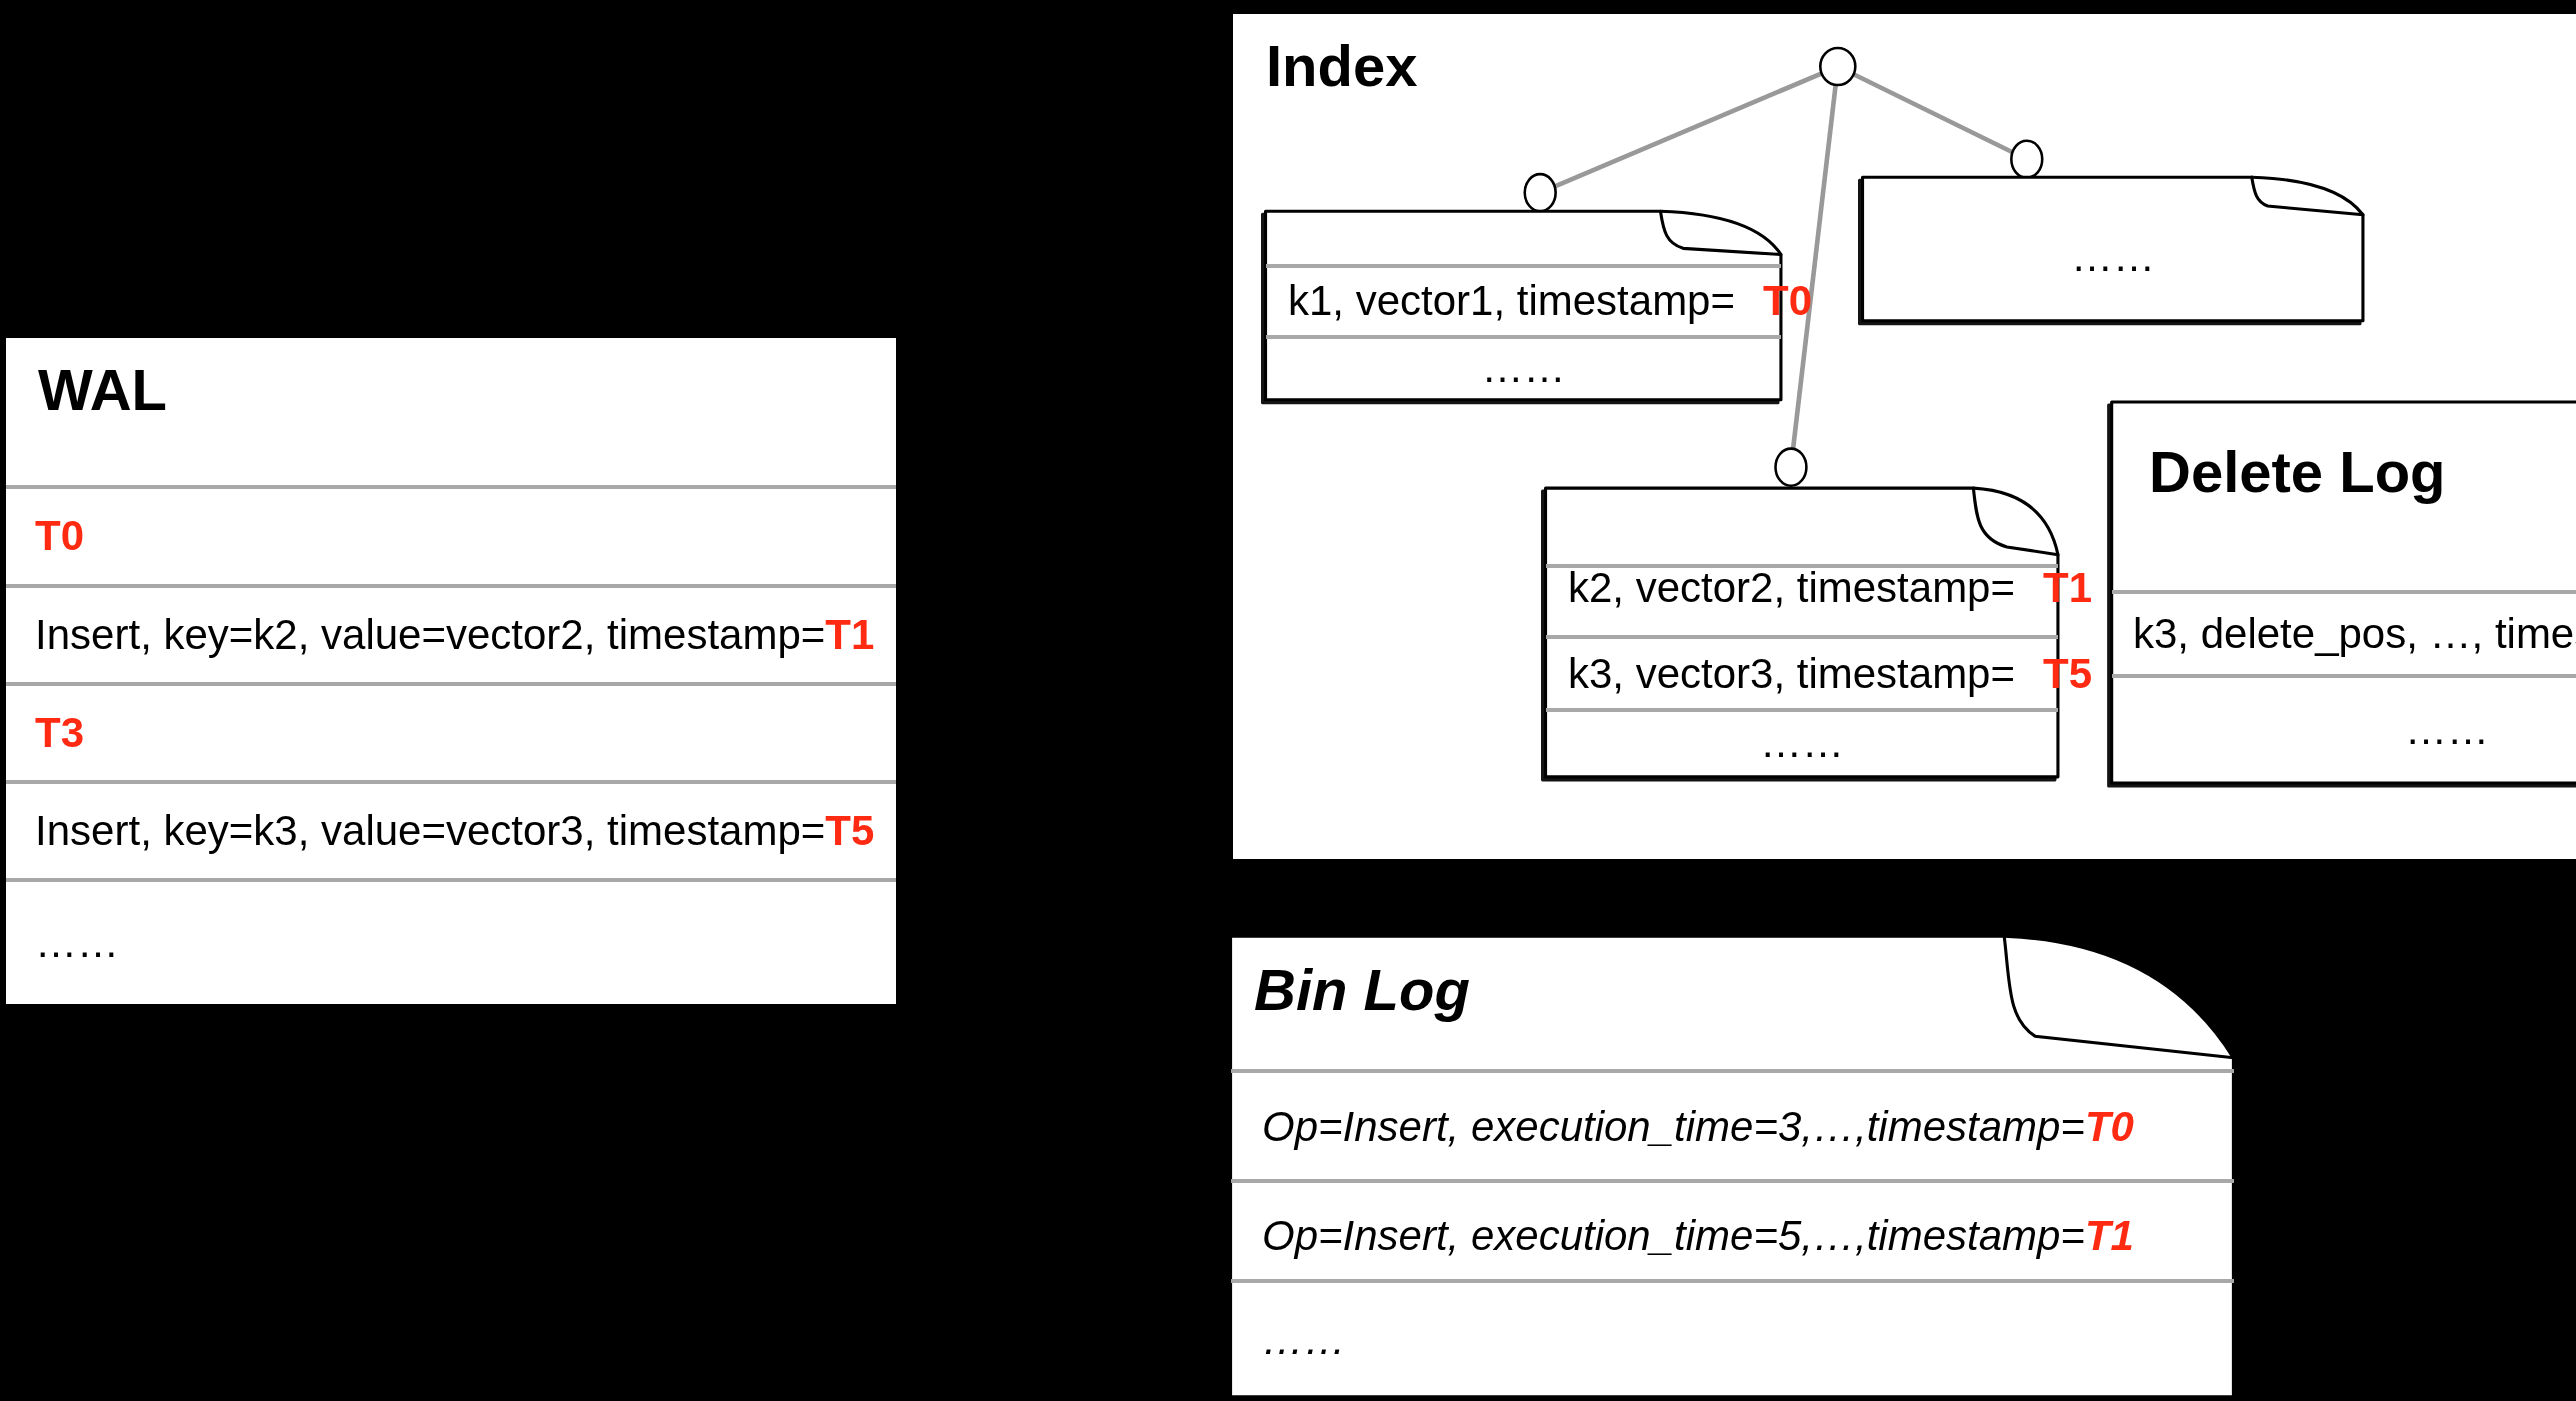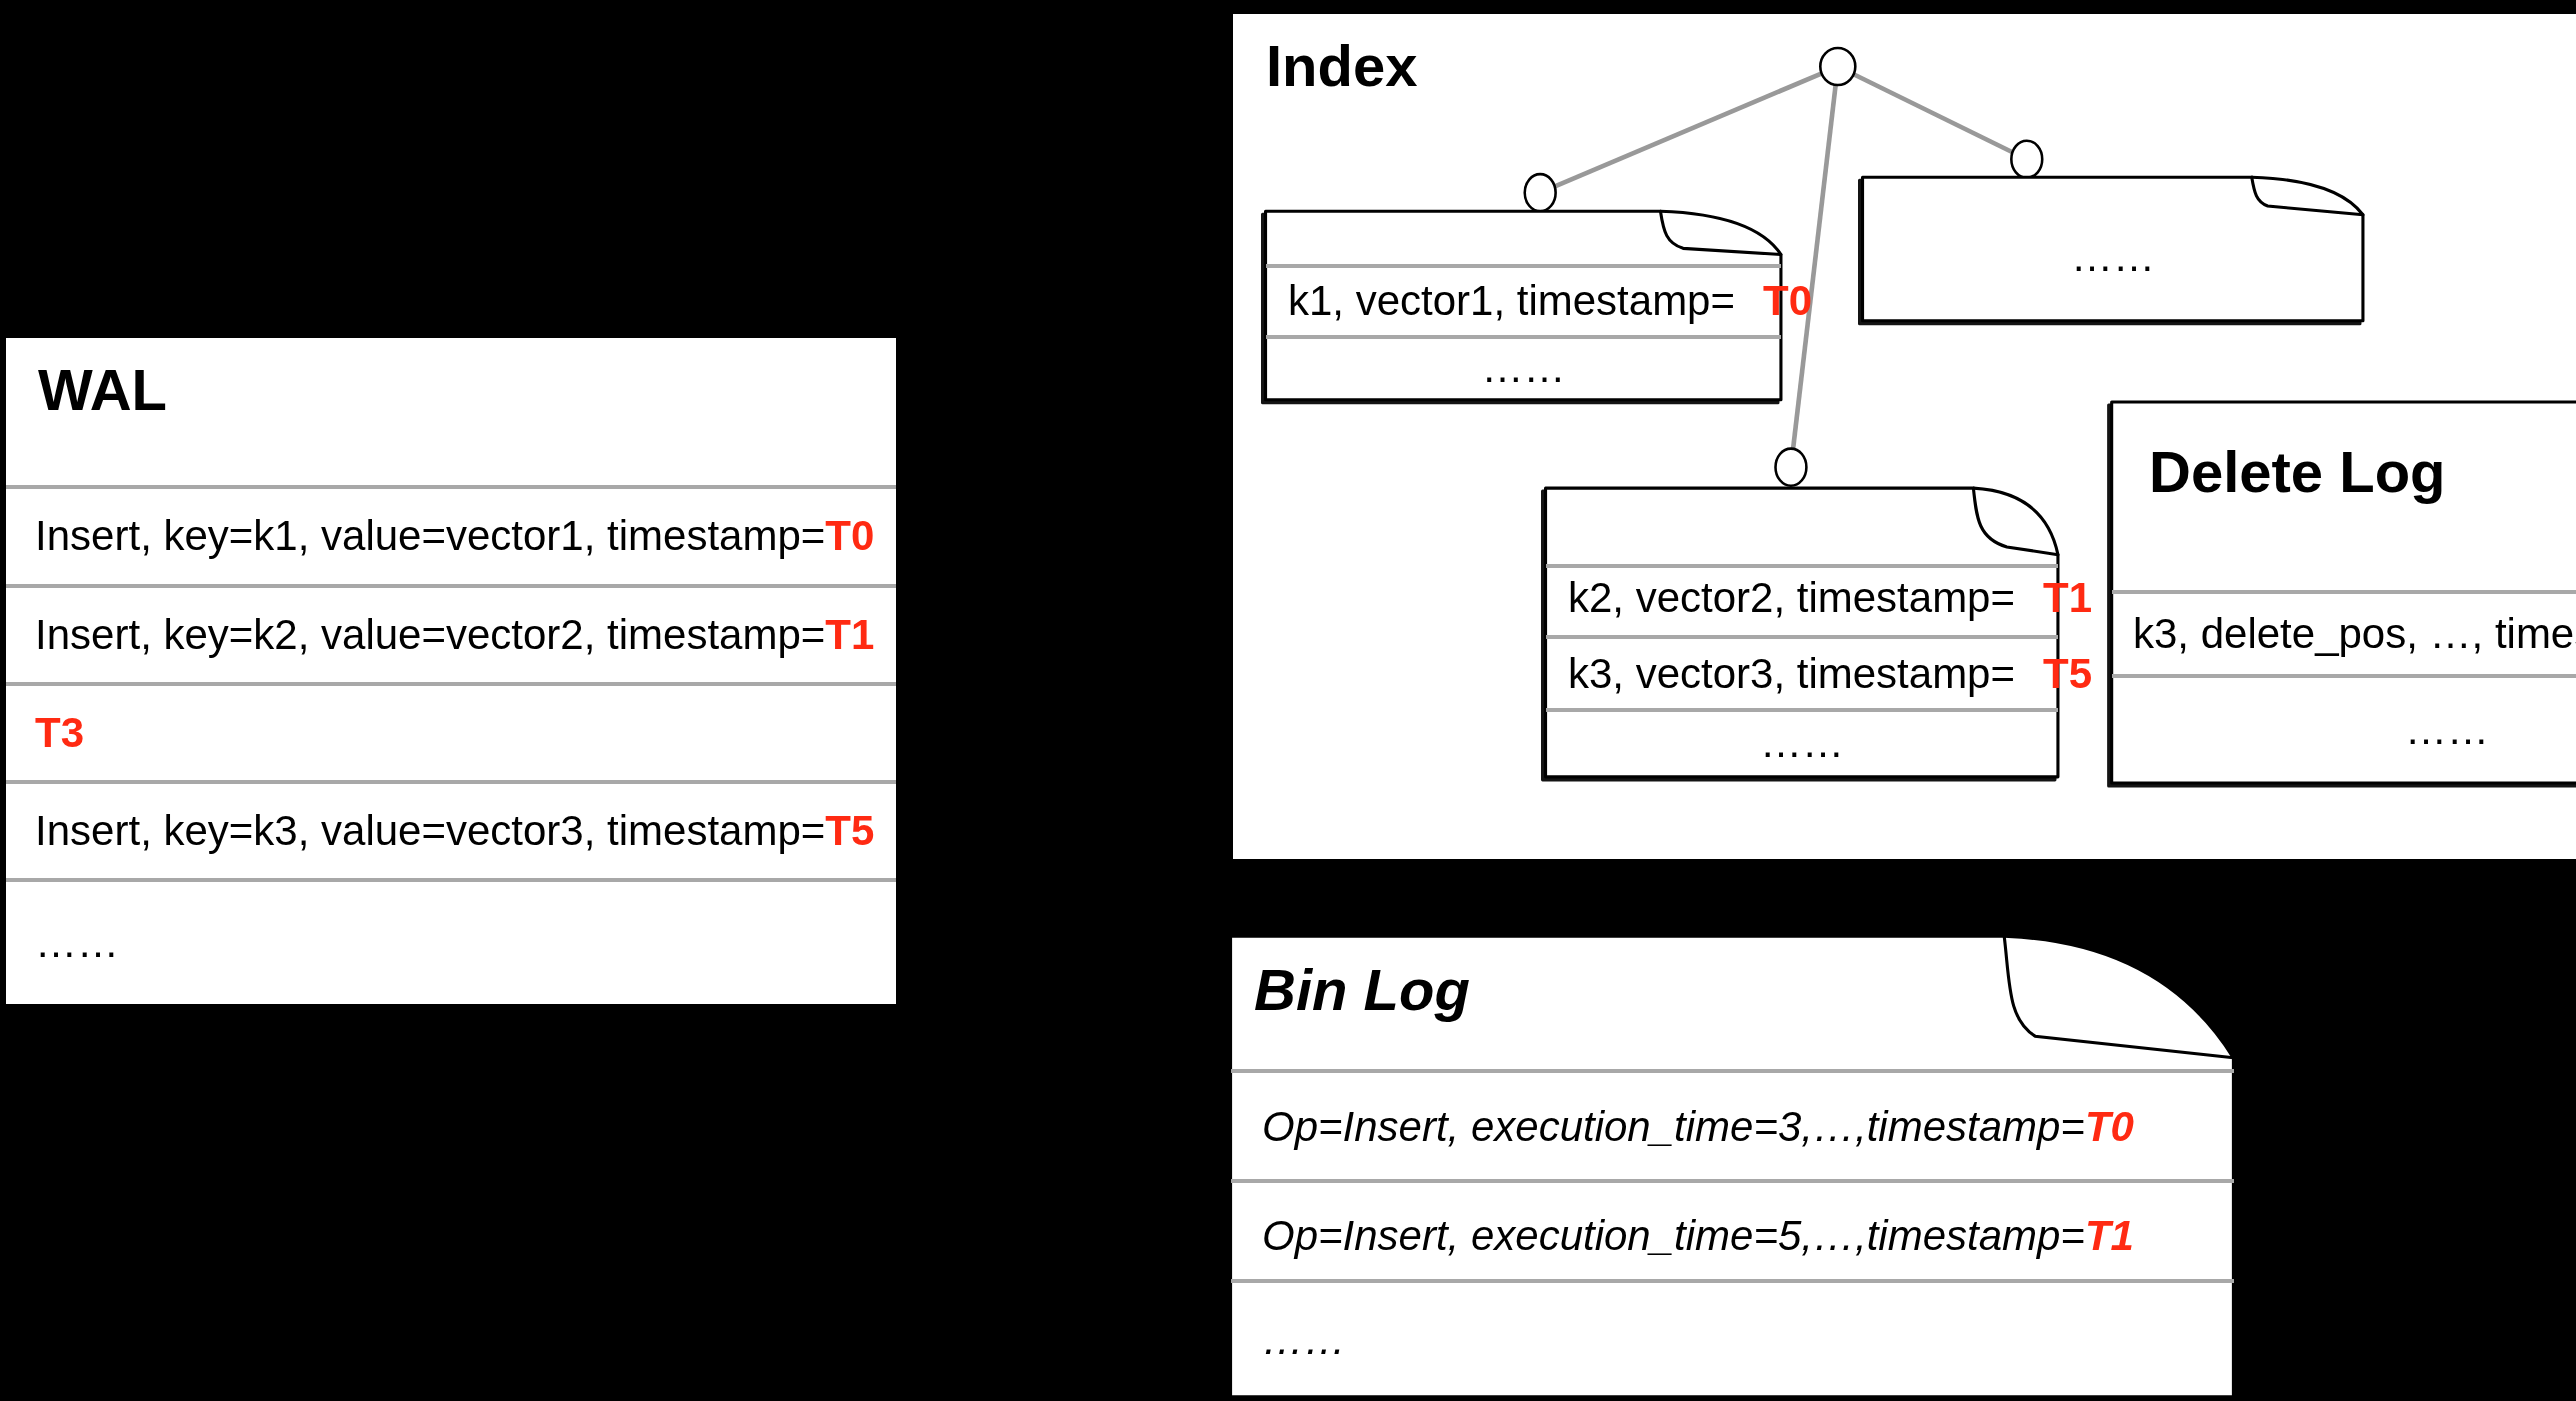--- a/index.html
+++ b/index.html
@@ -42,21 +42,20 @@
 </head>
 <body>
 
 <div class="stage">
 
   <div class="panel wal">
     <div class="title" style="left:32px;top:23px;">WAL</div>
 
     <div class="sep" style="top:147px;"></div>
     <div class="row pad56" style="top:151px;height:94px;">
-      <span>Insert, key=k1, value=vector1, timestamp=</span>
         <span class="ts">T0</span>
     </div>
 
     <div class="sep" style="top:246px;"></div>
     <div class="row pad56" style="top:250px;height:94px;border-radius:18px;">
       <span>Insert, key=k2, value=vector2, timestamp=</span>
         <span class="ts">T1</span>
     </div>
 
     <div class="sep" style="top:344px;"></div>
@@ -114,21 +113,21 @@
         <span>……</span>
       </div>
     </div>
 
     <div class="doc doc--k23">
       <svg class="doc-shape" viewBox="0 0 1001 568">
         <path class="doc-outline" d="M3,4 L833,4 Q972,12 997,133 L997,564 L3,564 Z"></path>
         <path class="doc-crease" d="M833,4 C839,62 843,102 898,118 L997,133"></path>
       </svg>
       <div class="sep" style="top:78px;left:2.1px;right:2.1px;height:3.6px;"></div>
-      <div class="row pad30" style="top:78px;height:67px;">
+      <div class="row pad30" style="top:68px;height:67px;">
         <span>k2, vector2, timestamp=</span>
           <span class="ts">T1</span>
       </div>
       <div class="sep" style="top:149px;left:2.1px;right:2.1px;height:3.6px;"></div>
       <div class="row pad30" style="top:153px;height:69px;">
         <span>k3, vector3, timestamp=</span>
           <span class="ts">T5</span>
       </div>
       <div class="sep" style="top:222px;left:2.1px;right:2.1px;height:3.6px;"></div>
       <div class="row centered" style="top:225px;height:64px;">

